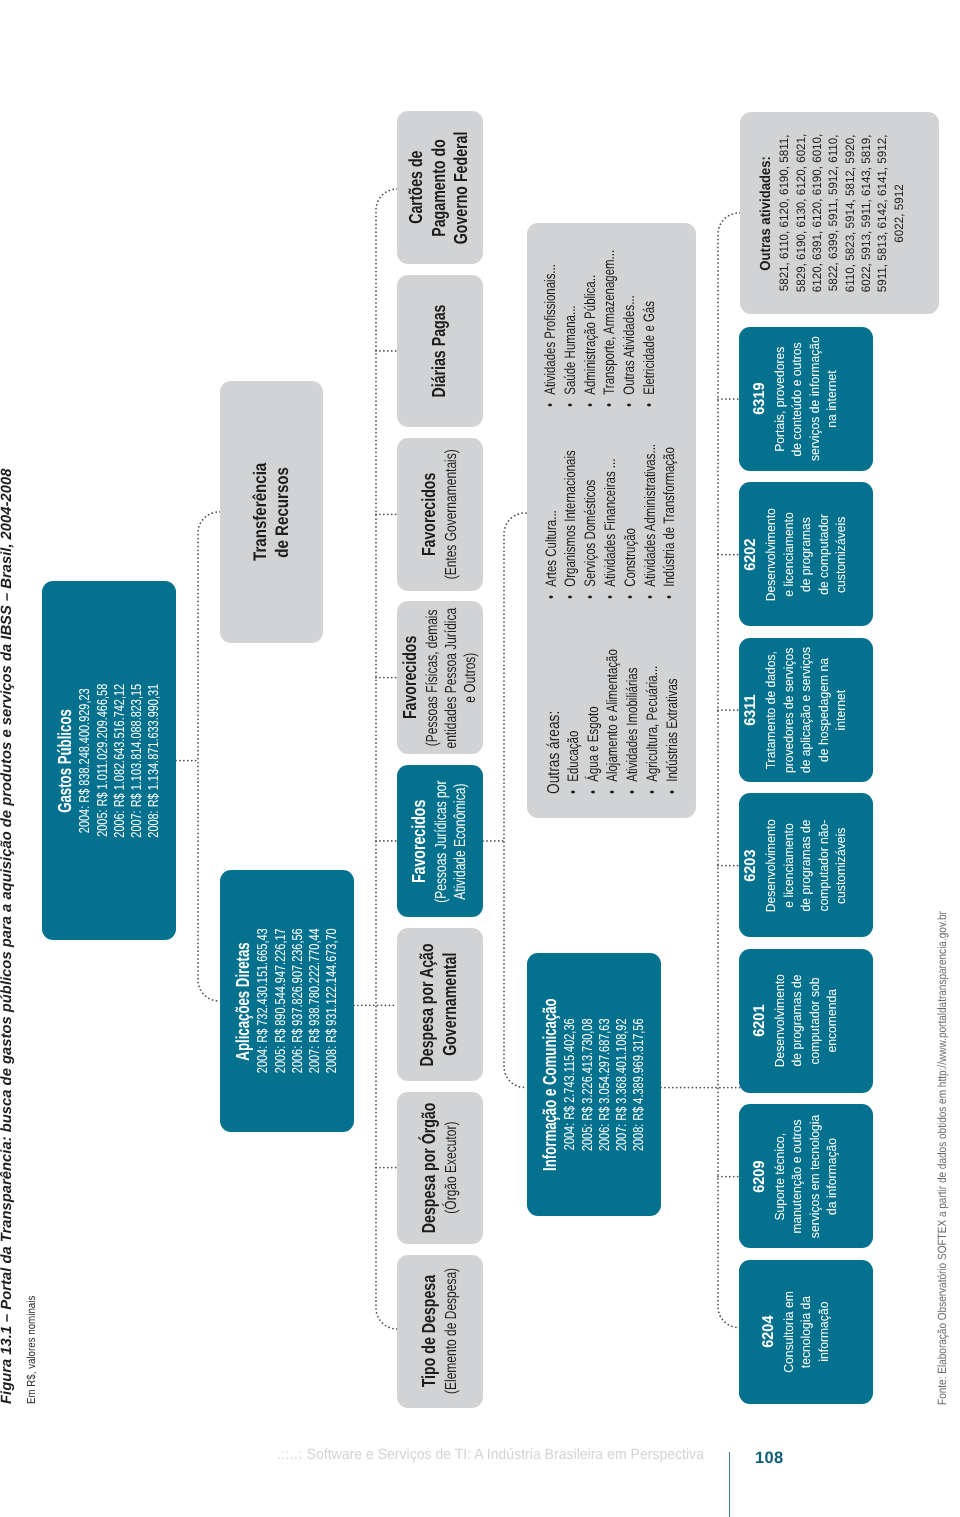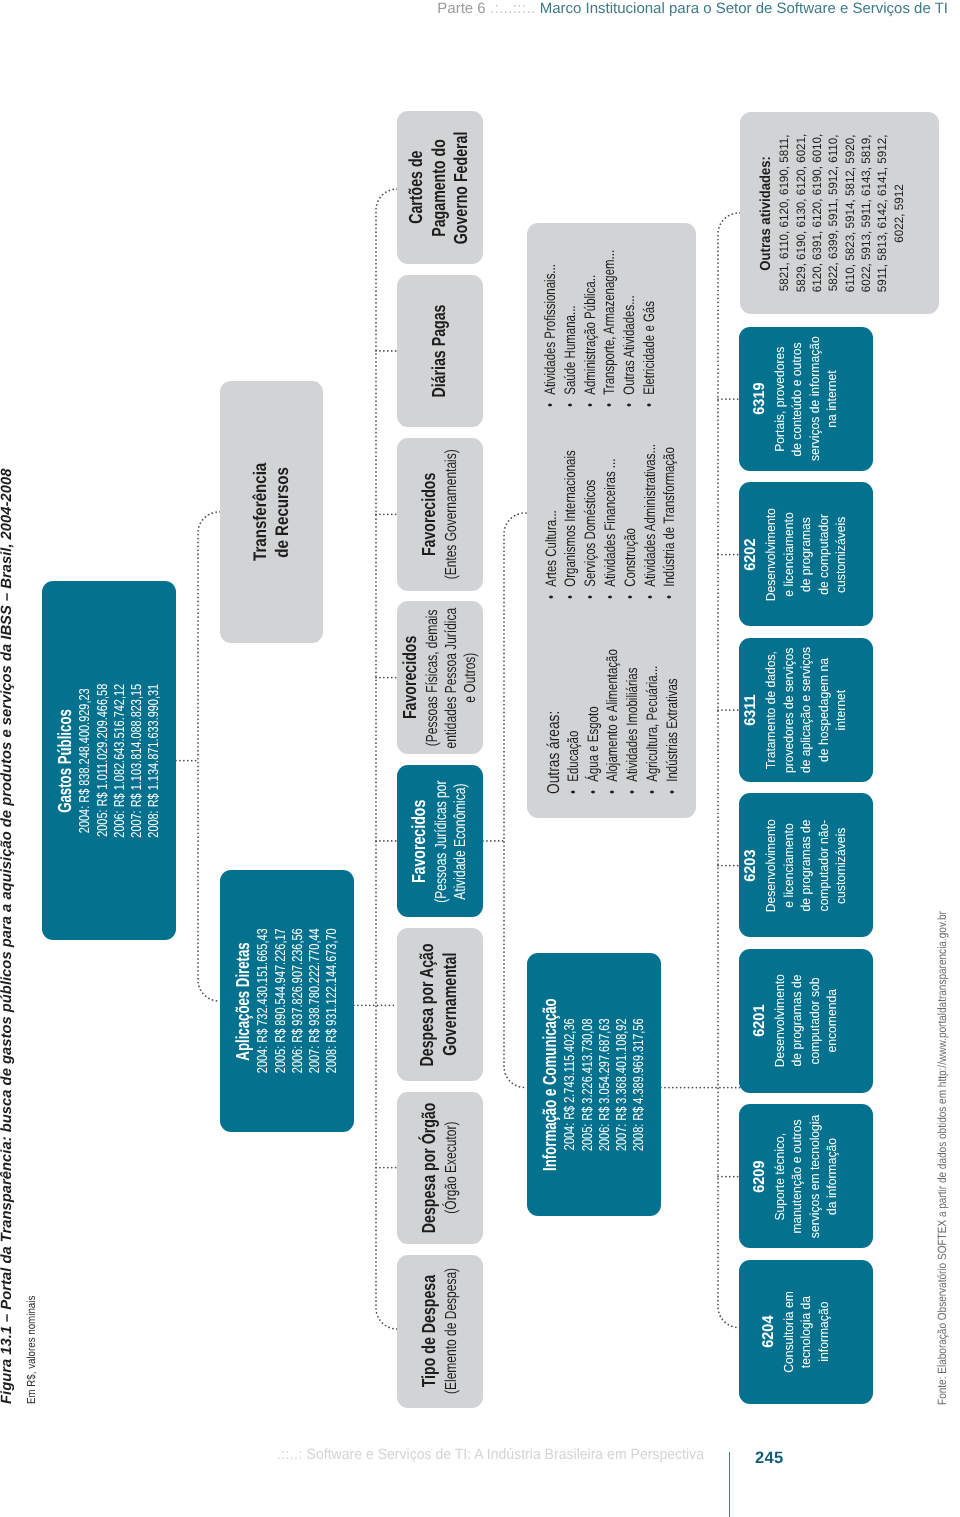--- a/index.html
+++ b/index.html
@@ -40,32 +40,27 @@
   .box .v{line-height:1.34;}
 
   svg.conn{position:absolute;left:0;top:0;width:1517px;height:960px;overflow:visible;pointer-events:none;}
   svg.conn path{fill:none;stroke:#4d4d4d;stroke-width:1.75;stroke-dasharray:0.01 3.92;stroke-linecap:round;}
 </style>
 </head>
 <body>
 
 <div id="page">
 
-  <div class="hdr">
-    <span class="part">Parte 6</span>
-    <span class="dots">.:...:::..</span>
-    <span class="ttl">Marco Institucional para o Setor de Software e Serviços de TI</span>
-  </div>
 
   <div class="ftr">
     <span class="dots">.::..:</span>
     <span>Software e Serviços de TI: A Indústria Brasileira em Perspectiva</span>
   </div>
   <div class="prule"></div>
-  <div class="pnum">245</div>
+  <div class="pnum">108</div>
 
   <div class="rot" id="rot">
     <div class="cap" id="cap" style="left: 113px; top: -1px; font-size: 14.8px;">
 <span>Figura 13.1</span><span>–</span><span>Portal da Transparência: busca de gastos públicos para a aquisição de produtos e serviços da IBSS – Brasil, 2004-2008</span>
     </div>
     <div class="subcap" id="subcap" style="left: 113px; top: 25px; font-size: 11.6px; transform: scaleX(0.84); transform-origin: left top;">Em R$, valores nominais</div>
     <div class="src" id="src" style="left: 112px; top: 935px; font-size: 12px; transform: scaleX(0.836); transform-origin: left top;">Fonte: Elaboração Observatório SOFTEX a partir de dados obtidos em http://www.portaldatransparencia.gov.br</div>
     <svg class="conn" id="conn">
         <path d="M756.50 176.00 L756.50 198.00"></path>
         <path d="M1005.00 220.00 A21 21 0 0 0 984.00 198.00 L537.00 198.00 A21 21 0 0 0 516.00 220.00"></path>

